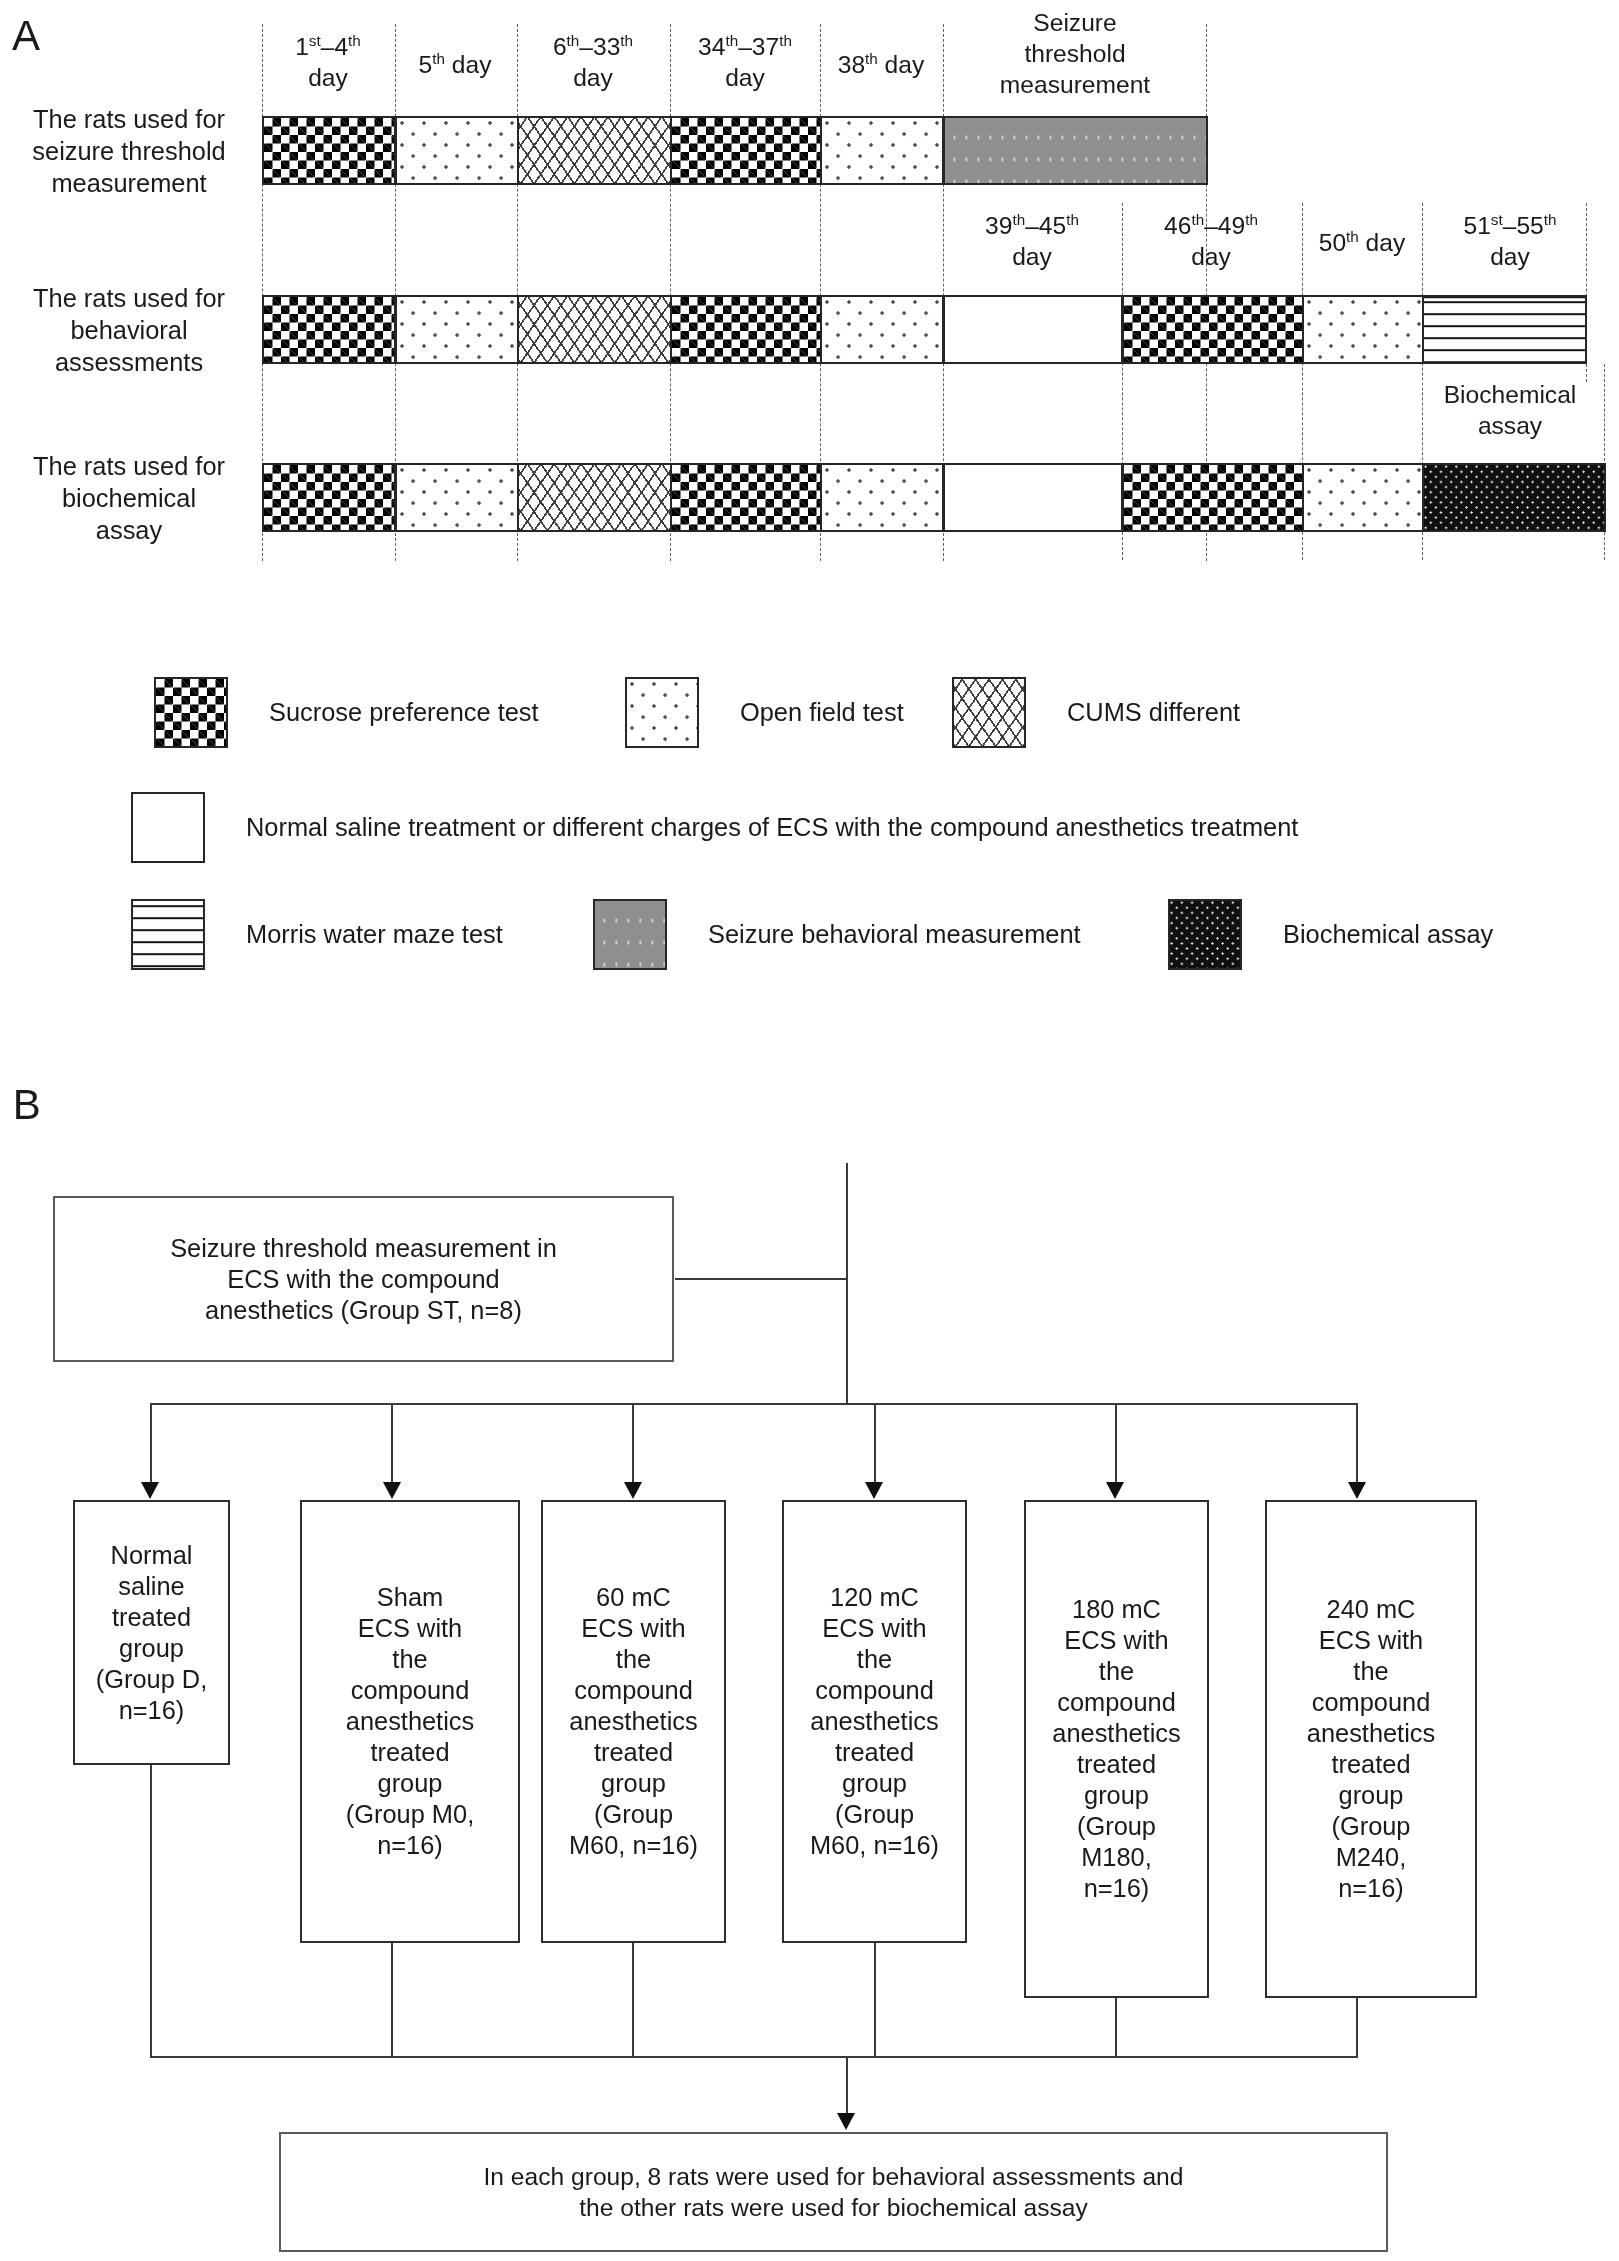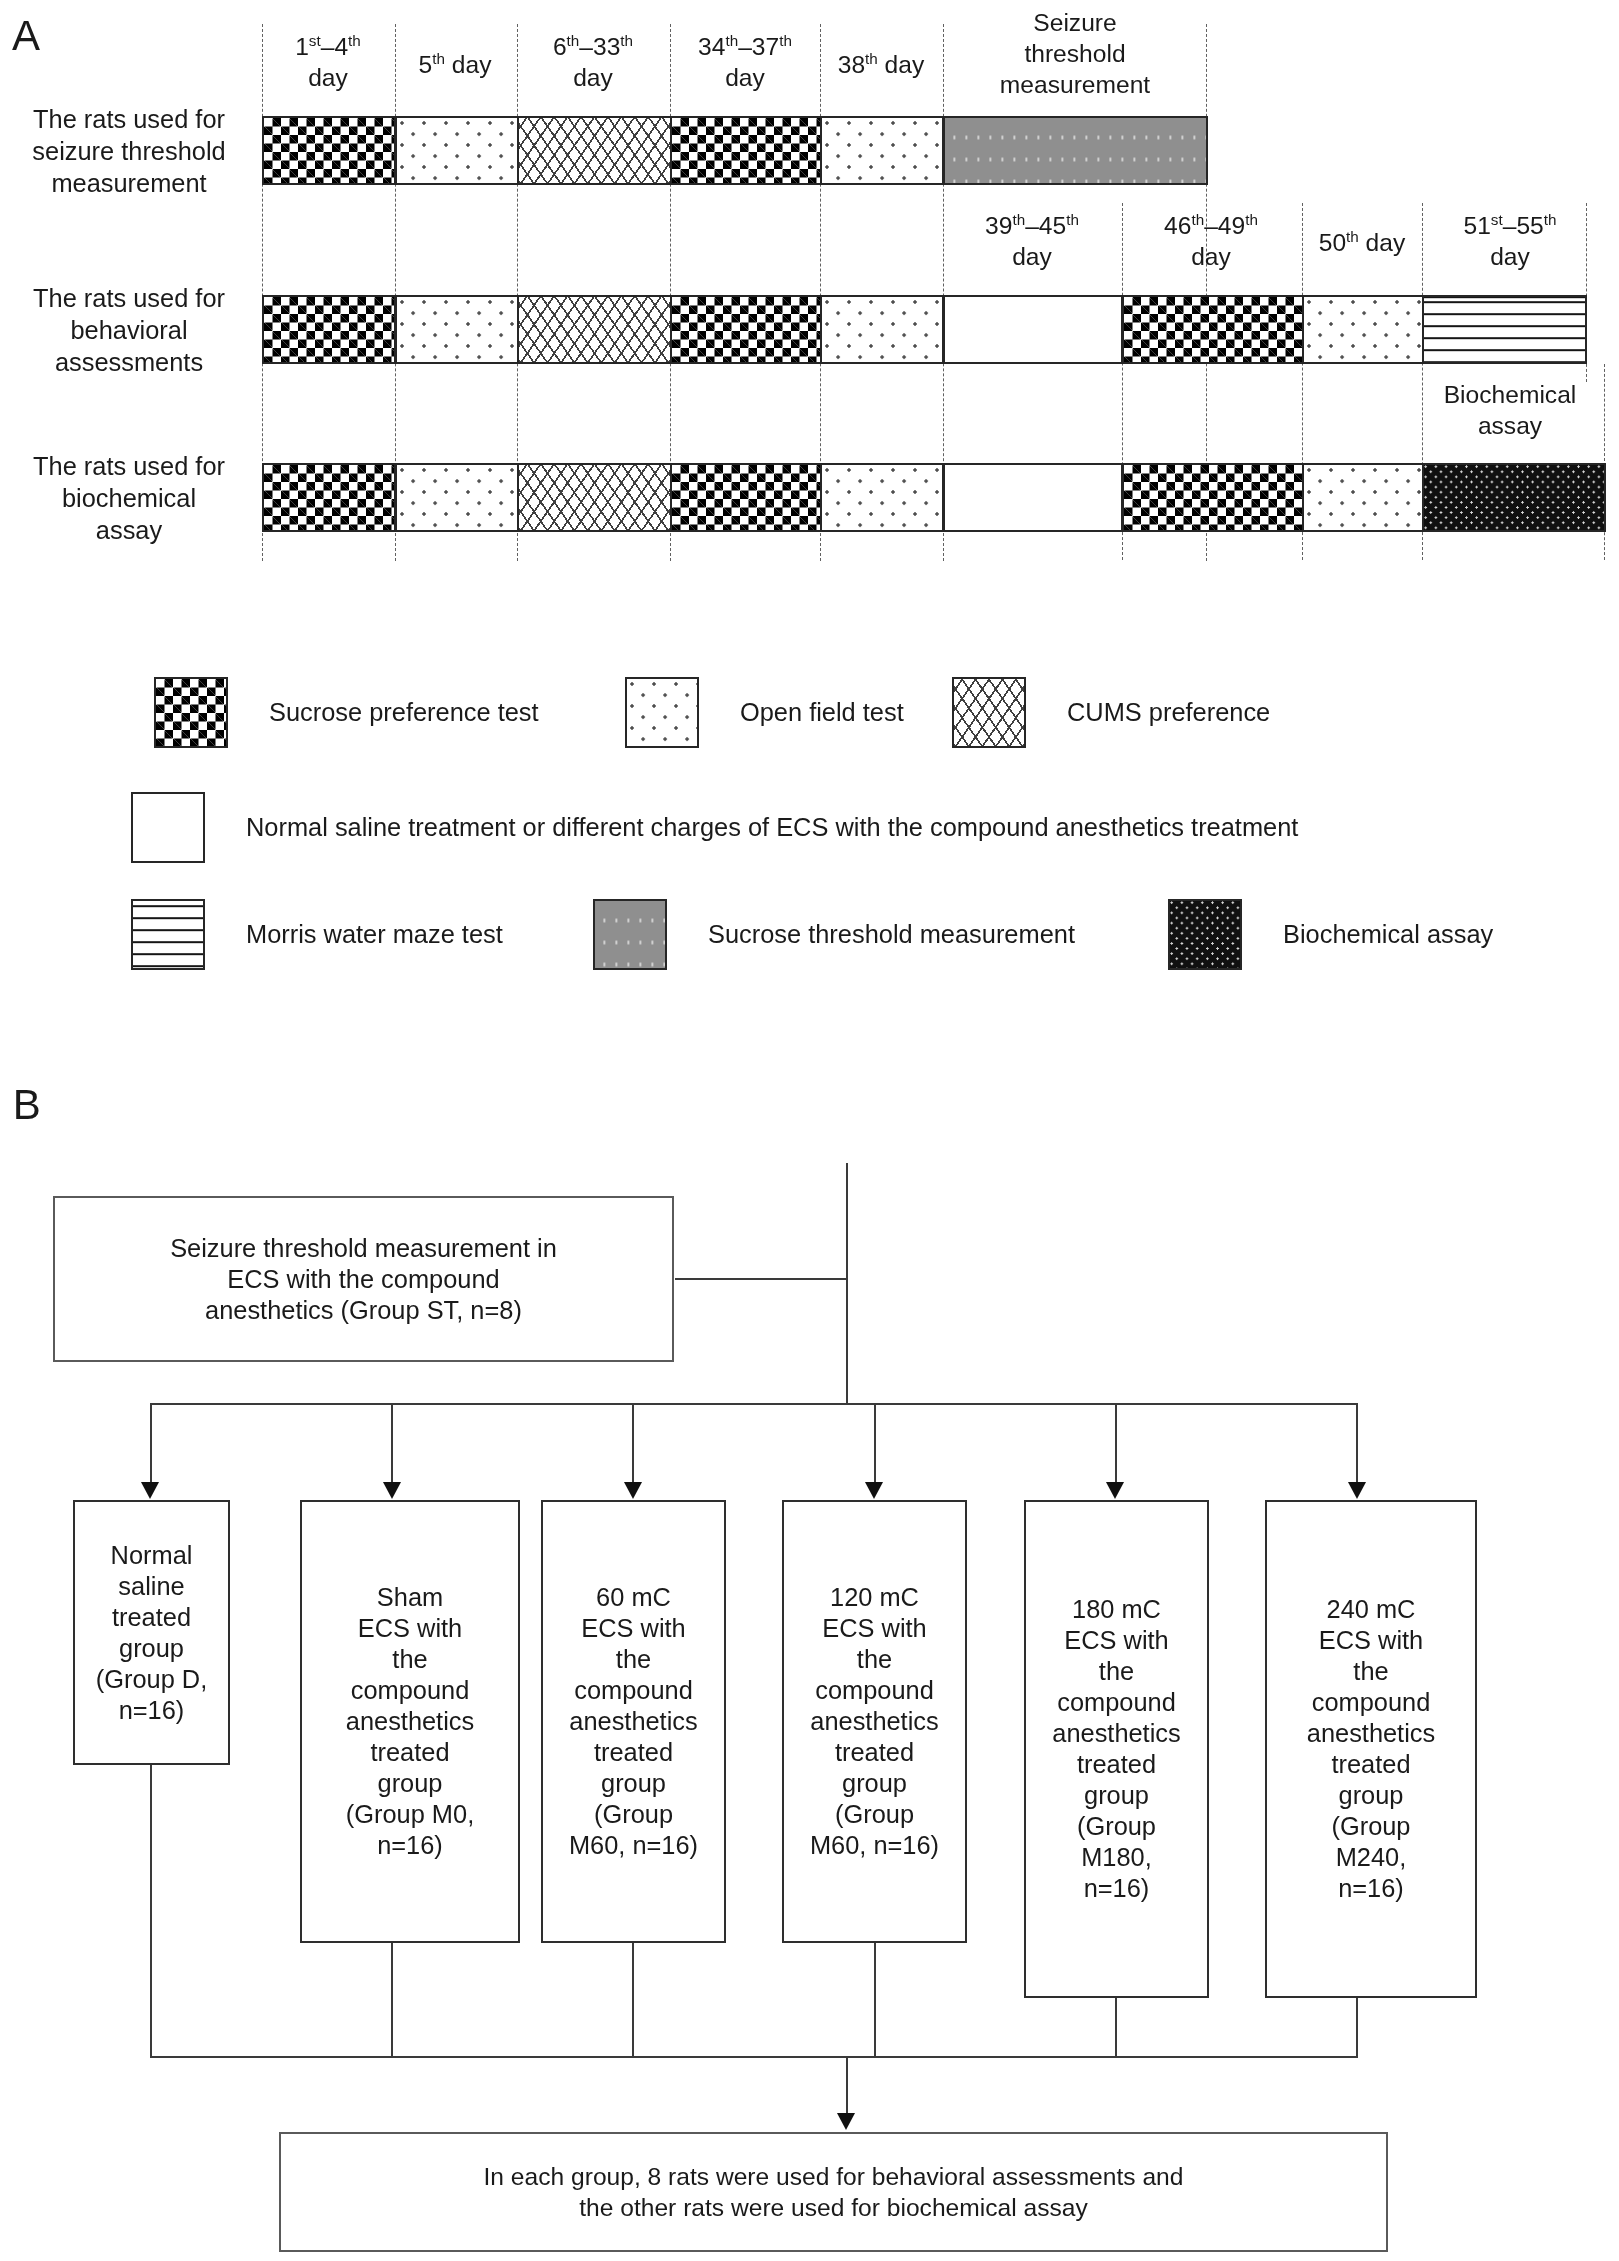--- a/index.html
+++ b/index.html
@@ -182,33 +182,33 @@
     <div class="legend-item" style="left:131px;top:677px;padding-left:23px;">
       <span class="swatch pat-checker"></span>
       <span class="legend-label">Sucrose preference test</span>
     </div>
     <div class="legend-item" style="left:593px;top:677px;margin-left:32px;">
       <span class="swatch pat-dots"></span>
       <span class="legend-label">Open field test</span>
     </div>
     <div class="legend-item" style="left:952px;top:677px;">
       <span class="swatch pat-cums"></span>
-      <span class="legend-label">CUMS preference</span>
+      <span class="legend-label">CUMS different</span>
     </div>
     <div class="legend-item" style="left:131px;top:792px;">
       <span class="swatch pat-plain"></span>
       <span class="legend-label">Normal saline treatment or different charges of ECS with the compound anesthetics treatment</span>
     </div>
     <div class="legend-item" style="left:131px;top:899px;">
       <span class="swatch pat-hlines"></span>
       <span class="legend-label">Morris water maze test</span>
     </div>
     <div class="legend-item" style="left:593px;top:899px;">
       <span class="swatch pat-gray"></span>
-      <span class="legend-label">Sucrose threshold measurement</span>
+      <span class="legend-label">Seizure behavioral measurement</span>
     </div>
     <div class="legend-item" style="left:1168px;top:899px;">
       <span class="swatch pat-blackdots"></span>
       <span class="legend-label">Biochemical assay</span>
     </div>
   </div>
 
   <div class="abs panel-letter" style="left:12.7px;top:1084px;">B</div>
 
 

